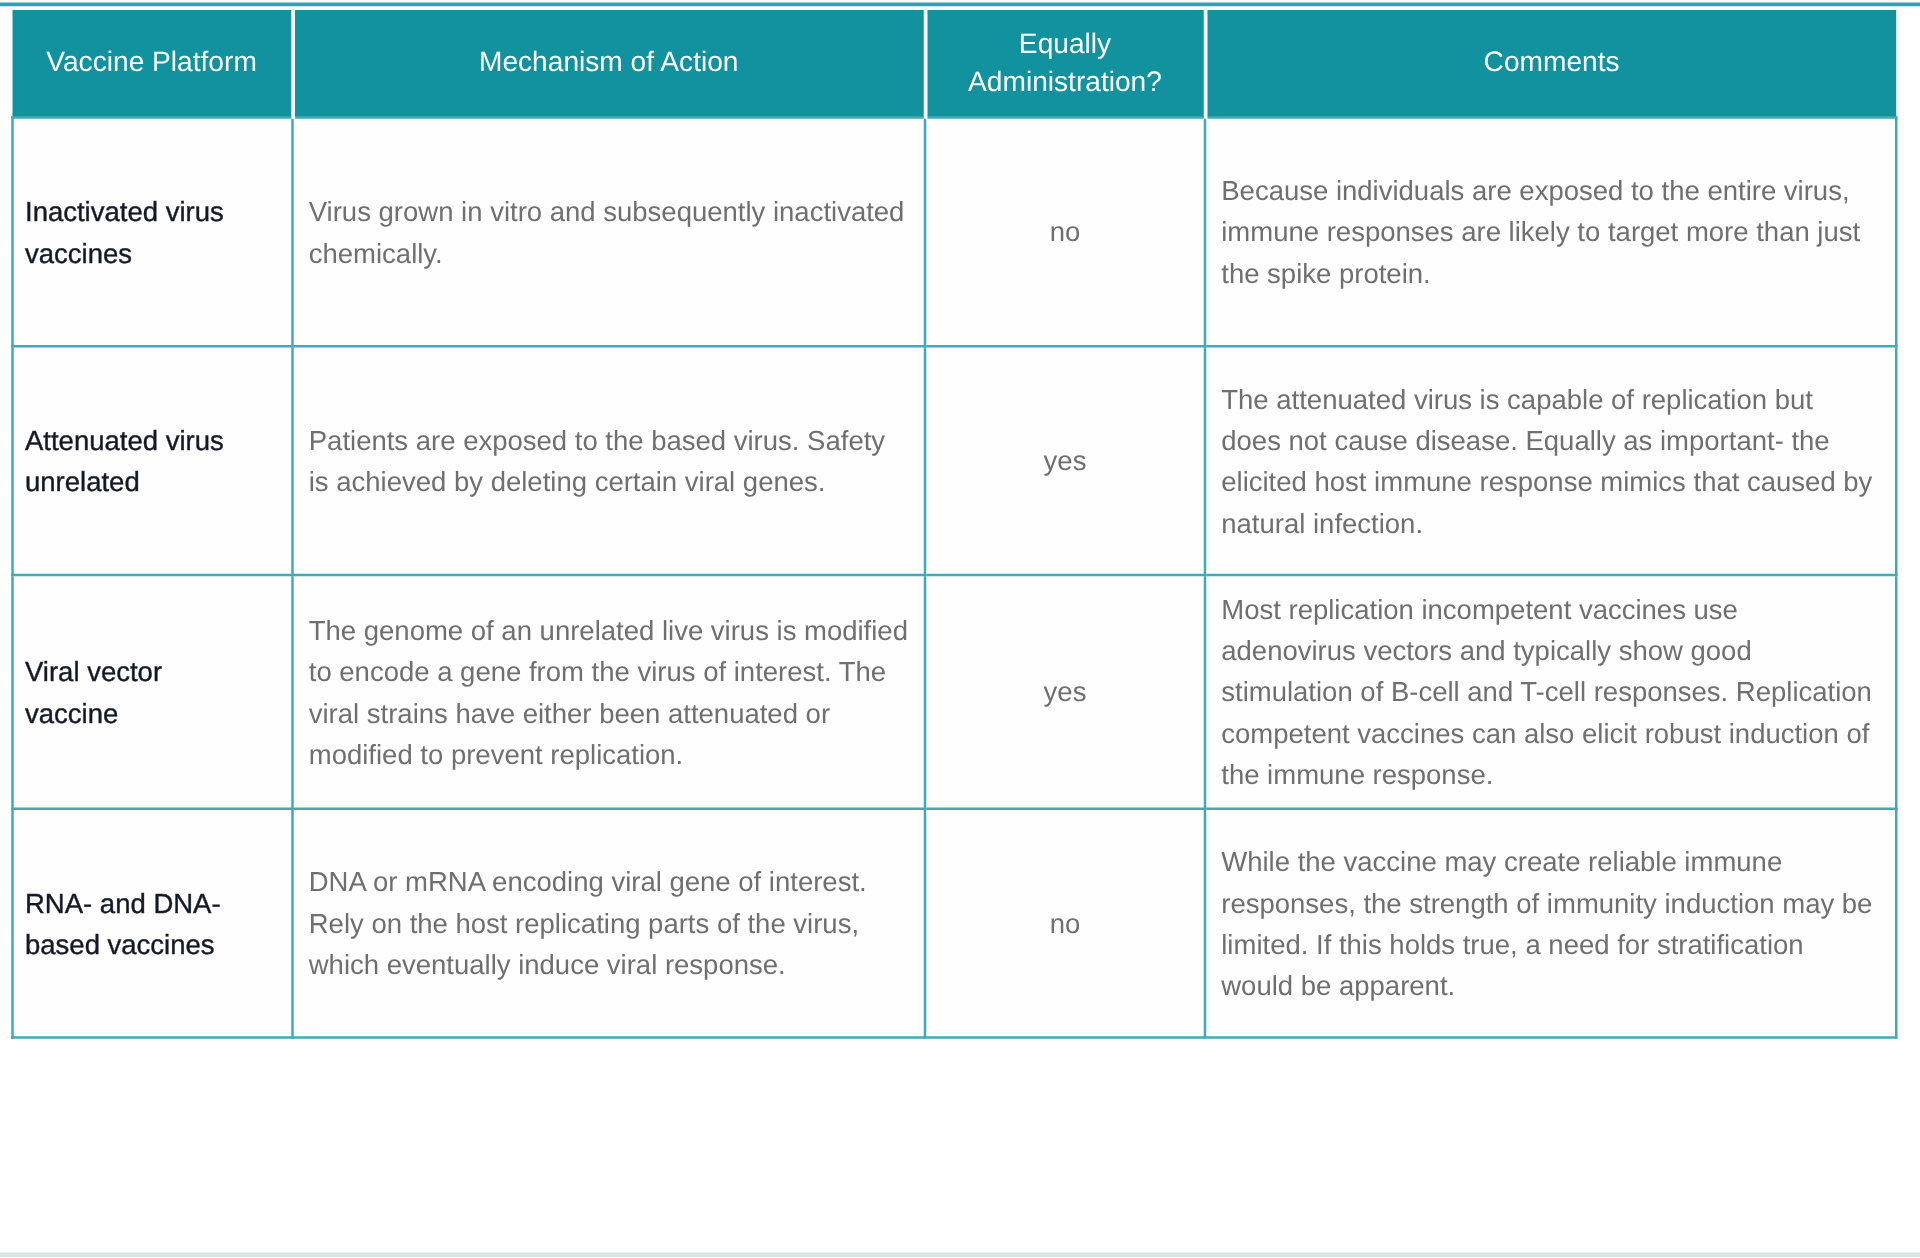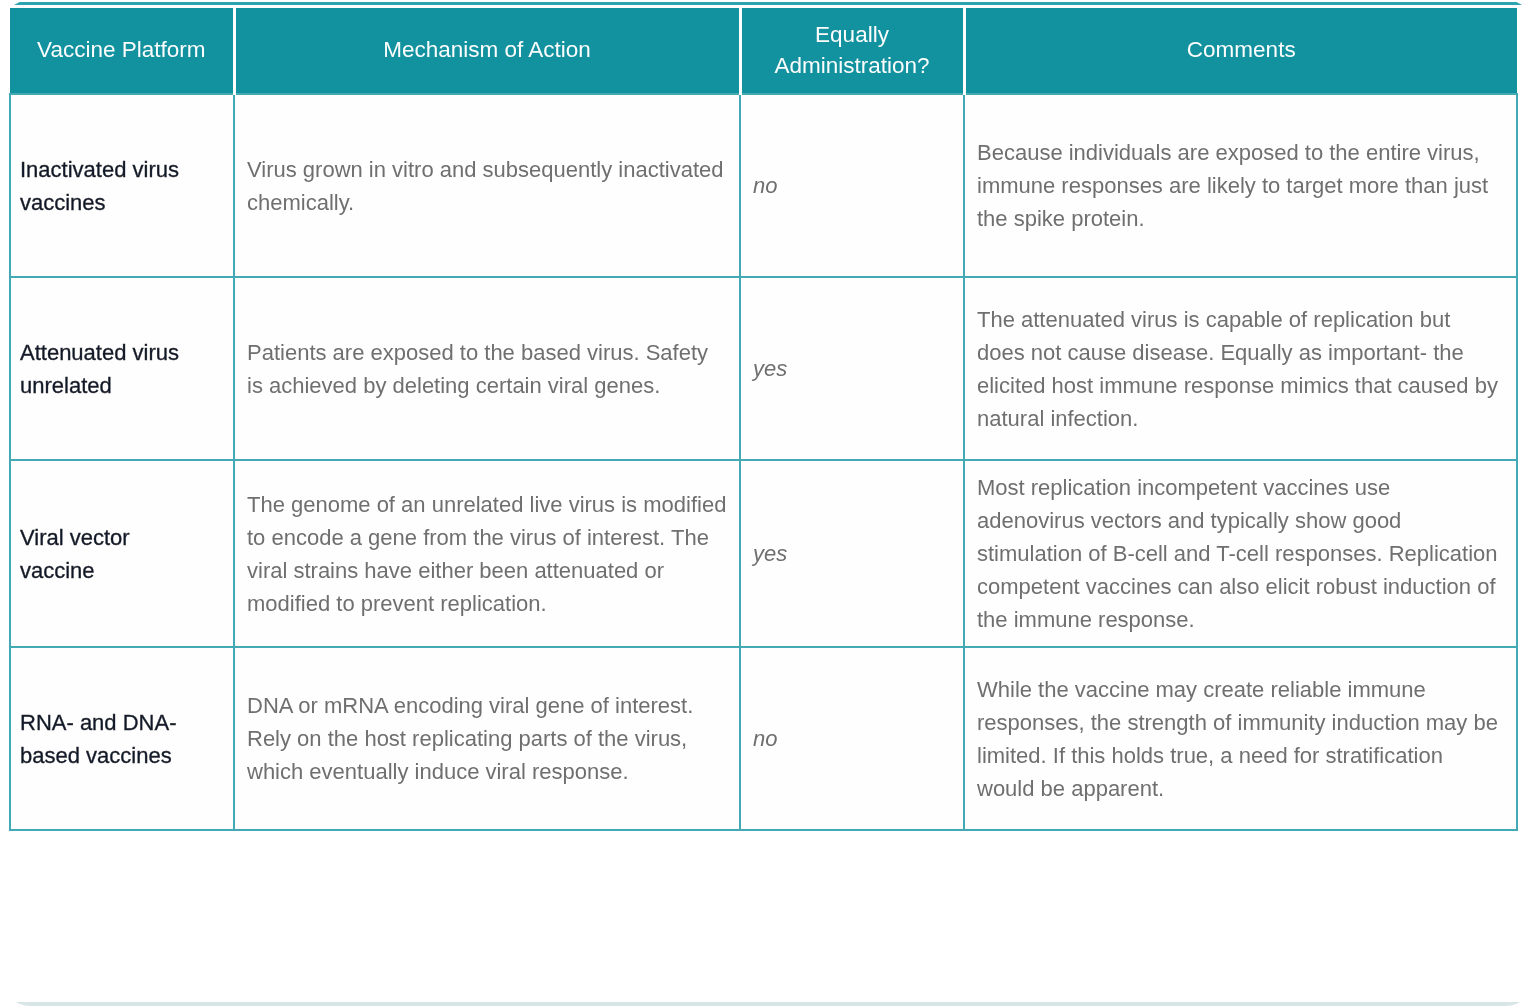--- a/index.html
+++ b/index.html
@@ -7,21 +7,20 @@
     padding: 0;
     background: #ffffff;
   }
   .page {
     position: relative;
     width: 1536px;
     height: 1006px;
     background: #ffffff;
     overflow: hidden;
     font-family: "Liberation Sans", "DejaVu Sans", sans-serif;
-    border-radius: 31px;
   }
   .top-line {
     position: absolute;
     top: 2px;
     left: 0;
     width: 100%;
     height: 3px;
     background: #2da3af;
   }
   .bottom-line {
@@ -68,22 +67,21 @@
   .vaccine-table tr.body-row {
     height: 183px;
   }
   .vaccine-table td.platform-cell {
     color: #0f172a;
     -webkit-text-stroke: 0.35px #2d2d2d;
     white-space: pre-line;
     padding-left: 9px;
   }
   .vaccine-table td.mucosal-cell {
-    text-align: left;
-    font-style: italic;
+    text-align: center;
   }
 </style>
 </head>
 <body>
 
 <div class="page">
   <div class="top-line"></div>
 
   <table class="vaccine-table">
     <colgroup>

